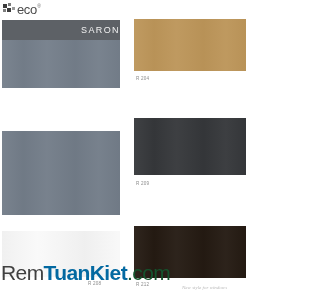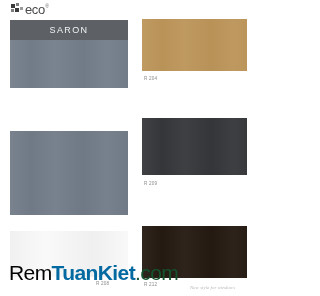--- a/index.html
+++ b/index.html
@@ -14,21 +14,20 @@
     overflow: hidden;
     position: relative;
   }
 
   #page {
     position: relative;
     width: 247px;
     height: 296px;
     background: #ffffff;
     overflow: hidden;
-    margin-left: 8px;
   }
 
   
   .logo {
     position: absolute;
     left: 3px;
     top: 3px;
     display: flex;
     align-items: flex-start;
     height: 14px;
@@ -103,21 +102,21 @@
     width: 118px;
     height: 20px;
     background: #5d6166;
   }
   #saron-label {
     position: absolute;
     left: 0; top: 0;
     width: 118px;
     height: 20px;
     line-height: 20px;
-    text-align: center;
+    text-align: right;
     color: #f2f2f2;
     font-size: 9px;
     letter-spacing: 1.4px;
     font-family: "Liberation Sans", sans-serif;
   }
   #sw-left-1 {
     left: 2px;
     top: 40px;
     width: 118px;
     height: 48px;
@@ -189,21 +188,21 @@
     position: absolute;
     left: 1px;
     top: 262px;
     font-family: "Liberation Sans", sans-serif;
     font-size: 21px;
     line-height: 21px;
     letter-spacing: -0.6px;
     white-space: nowrap;
     pointer-events: none;
   }
-  #watermark .wm-a { color: #000000; }
+  #watermark .wm-a { color: #404040; }
   #watermark .wm-b { color: #0369a1; font-weight: bold; }
   #watermark .wm-c { color: #14532d; }
 
   
   #tagline {
     position: absolute;
     left: 182px;
     top: 284px;
     font-family: "Liberation Serif", serif;
     font-style: italic;

